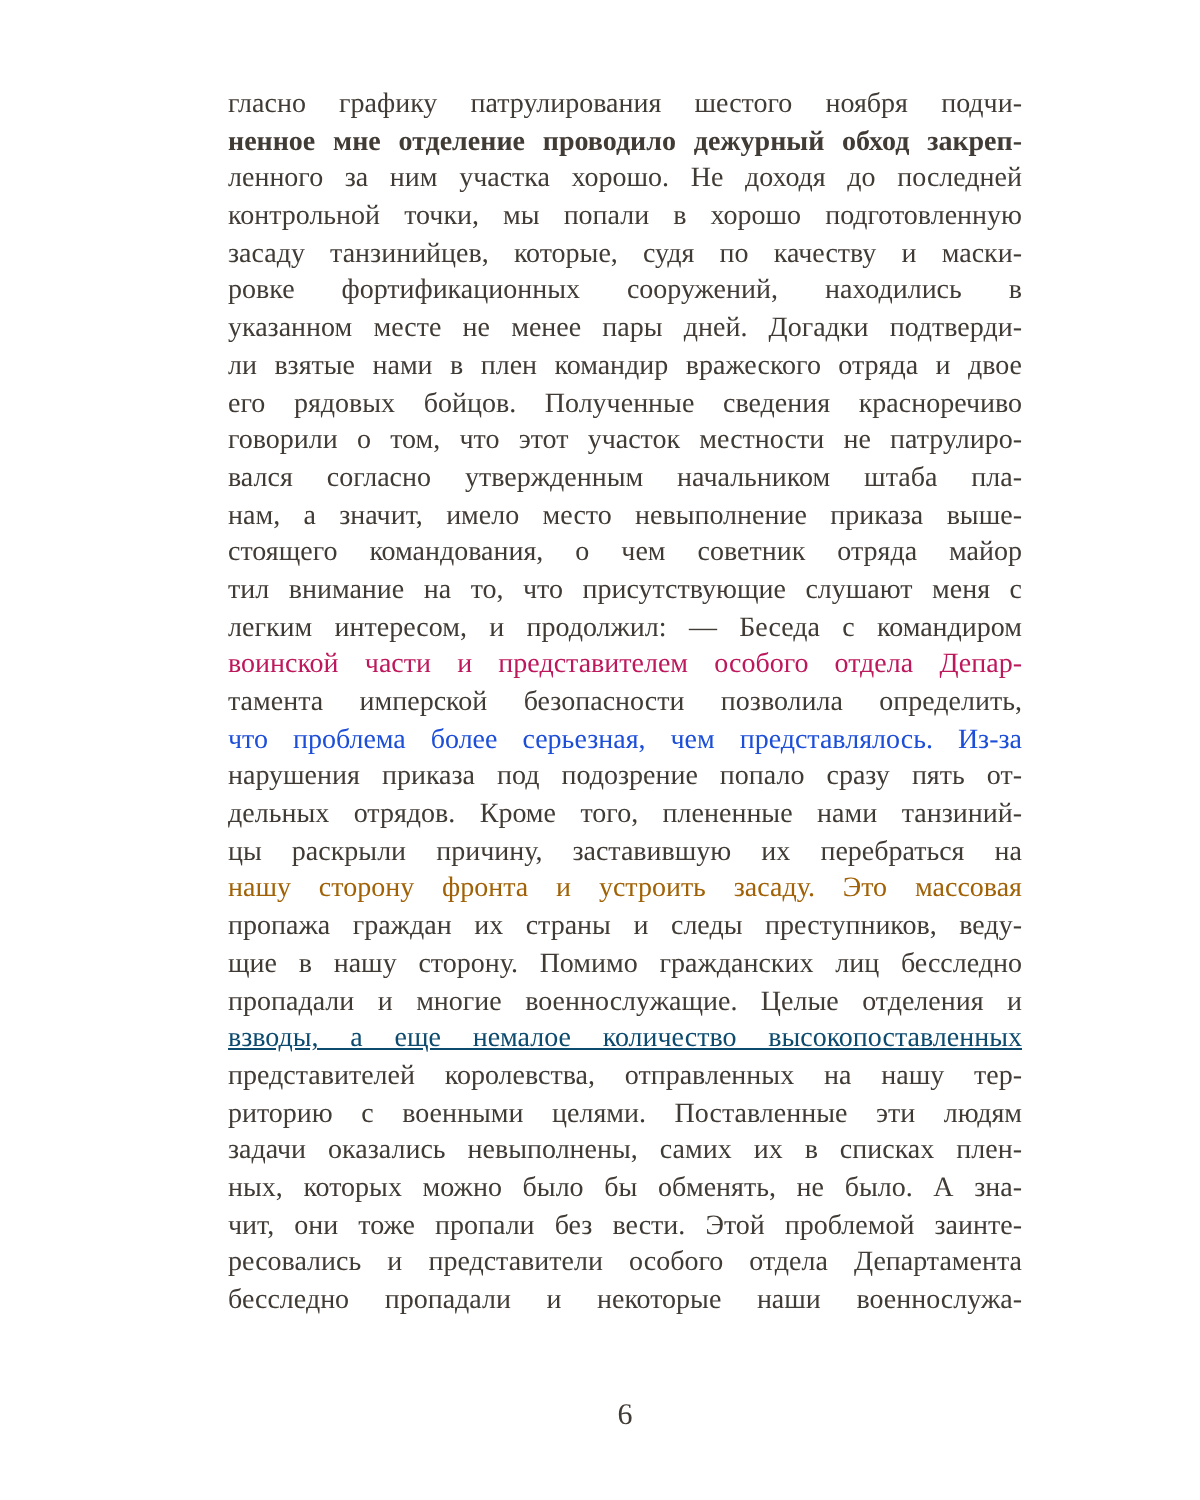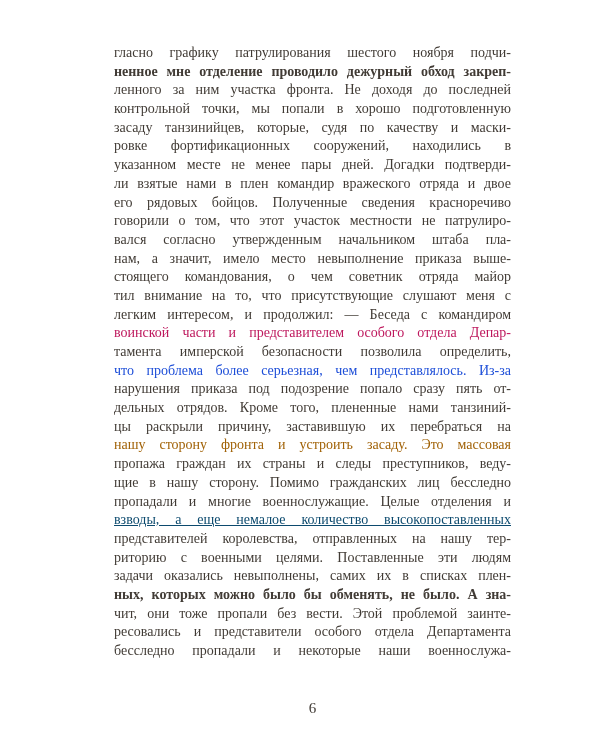--- a/index.html
+++ b/index.html
@@ -41,21 +41,21 @@
     color: #413b35;
   }
 </style>
 </head>
 <body>
 
 <div class="page" style="background: rgb(255, 255, 255);">
   <div class="text-block">
       <div class="line" style="color: rgb(65, 59, 53);">гласно графику патрулирования шестого ноября подчи-</div>
       <div class="line" style="color: rgb(65, 59, 53); font-weight: bold;">ненное мне отделение проводило дежурный обход закреп-</div>
-      <div class="line" style="color: rgb(65, 59, 53);">ленного за ним участка фронта. Не доходя до последней</div>
+      <div class="line" style="color: rgb(65, 59, 53);">ленного за ним участка хорошо. Не доходя до последней</div>
       <div class="line" style="color: rgb(65, 59, 53);">контрольной точки, мы попали в хорошо подготовленную</div>
       <div class="line" style="color: rgb(65, 59, 53);">засаду танзинийцев, которые, судя по качеству и маски-</div>
       <div class="line" style="color: rgb(65, 59, 53);">ровке фортификационных сооружений, находились в</div>
       <div class="line" style="color: rgb(65, 59, 53);">указанном месте не менее пары дней. Догадки подтверди-</div>
       <div class="line" style="color: rgb(65, 59, 53);">ли взятые нами в плен командир вражеского отряда и двое</div>
       <div class="line" style="color: rgb(65, 59, 53);">его рядовых бойцов. Полученные сведения красноречиво</div>
       <div class="line" style="color: rgb(65, 59, 53);">говорили о том, что этот участок местности не патрулиро-</div>
       <div class="line" style="color: rgb(65, 59, 53);">вался согласно утвержденным начальником штаба пла-</div>
       <div class="line" style="color: rgb(65, 59, 53);">нам, а значит, имело место невыполнение приказа выше-</div>
       <div class="line" style="color: rgb(65, 59, 53);">стоящего командования, о чем советник отряда майор</div>
@@ -68,19 +68,19 @@
       <div class="line" style="color: rgb(65, 59, 53);">дельных отрядов. Кроме того, плененные нами танзиний-</div>
       <div class="line" style="color: rgb(65, 59, 53);">цы раскрыли причину, заставившую их перебраться на</div>
       <div class="line" style="color: #a16207;">нашу сторону фронта и устроить засаду. Это массовая</div>
       <div class="line" style="color: rgb(65, 59, 53);">пропажа граждан их страны и следы преступников, веду-</div>
       <div class="line" style="color: rgb(65, 59, 53);">щие в нашу сторону. Помимо гражданских лиц бесследно</div>
       <div class="line" style="color: rgb(65, 59, 53);">пропадали и многие военнослужащие. Целые отделения и</div>
       <div class="line" style="color: #0c4a6e; text-decoration: underline;">взводы, а еще немалое количество высокопоставленных</div>
       <div class="line" style="color: rgb(65, 59, 53);">представителей королевства, отправленных на нашу тер-</div>
       <div class="line" style="color: rgb(65, 59, 53);">риторию с военными целями. Поставленные эти людям</div>
       <div class="line" style="color: rgb(65, 59, 53);">задачи оказались невыполнены, самих их в списках плен-</div>
-      <div class="line" style="color: rgb(65, 59, 53); font-weight: bold;">ных, которых можно было бы обменять, не было. А зна-</div>
+      <div class="line" style="color: rgb(65, 59, 53);">ных, которых можно было бы обменять, не было. А зна-</div>
       <div class="line" style="color: rgb(65, 59, 53);">чит, они тоже пропали без вести. Этой проблемой заинте-</div>
       <div class="line" style="color: rgb(65, 59, 53);">ресовались и представители особого отдела Департамента</div>
       <div class="line" style="color: rgb(65, 59, 53);">бесследно пропадали и некоторые наши военнослужа-</div>
     </div>
   <div class="page-number" style="color: rgb(65, 59, 53);">6</div>
 </div>
 
 </body></html>

